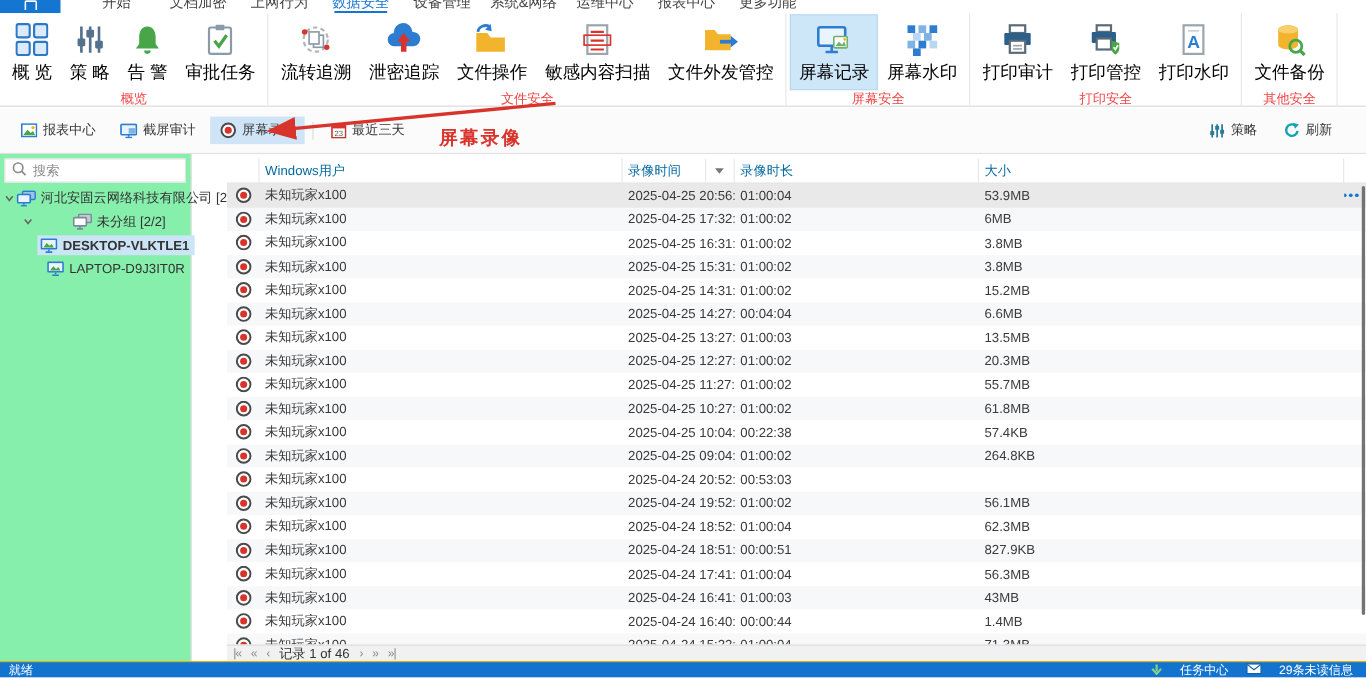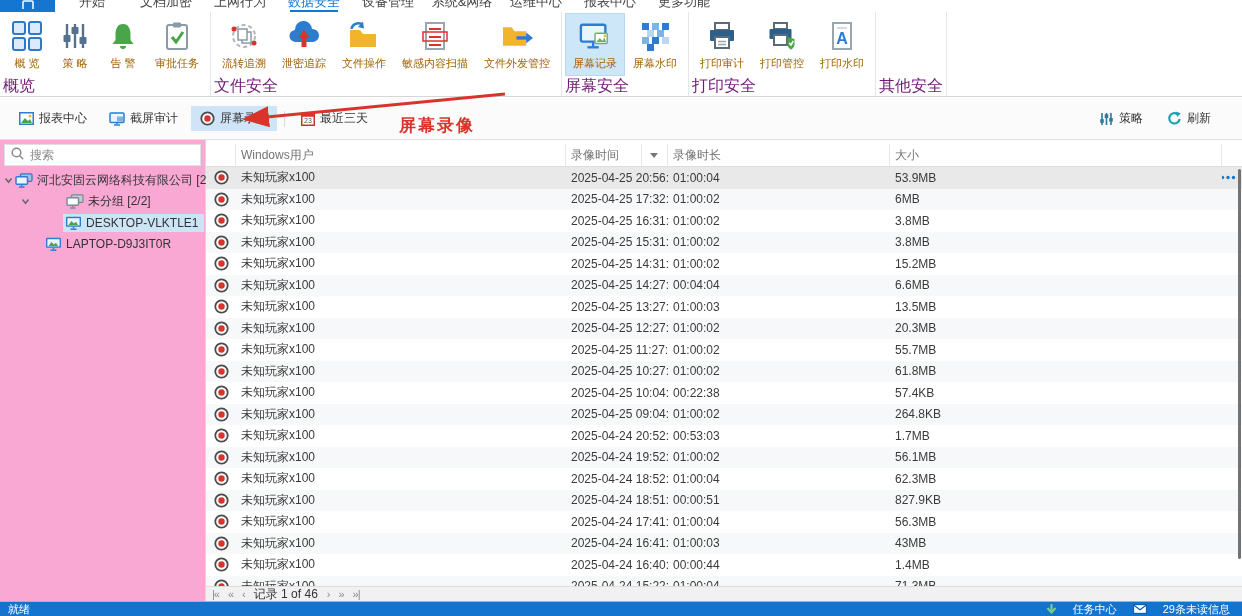--- a/index.html
+++ b/index.html
@@ -2,63 +2,63 @@
 <html><head>
 <meta charset="utf-8">
 <style>
 *{box-sizing:border-box;margin:0;padding:0}
 html,body{overflow:hidden}
 body{width:1242px;height:616px;position:relative;font-family:"Liberation Sans",sans-serif;font-size:12px;color:#333;background:#fff}
 
 
 .tabbar{position:absolute;top:0;left:0;right:0;height:12px;background:#fff}
 .appbtn{position:absolute;left:0;top:0;width:55px;height:12px;background:#1576d2;display:flex;align-items:flex-end;justify-content:center;overflow:hidden}
-.tabs{position:absolute;left:55px;top:0;height:12px;display:flex}
+.tabs{position:absolute;left:69px;top:0;height:12px;display:flex}
 .tab{position:relative;width:74px;height:12px;overflow:hidden;text-align:center;cursor:default}
 .tab span{position:absolute;top:-7px;left:0;right:0;font-size:13px;color:#444;white-space:nowrap}
 .tab.active span{color:#1576d2}
 .tab.active::after{content:"";position:absolute;left:13px;right:13px;bottom:0;height:2px;background:#1576d2}
 
 
 .ribbon{position:absolute;top:12px;left:0;right:0;height:85px;background:#fff;border-bottom:1px solid #d6d6d6;display:flex}
 .rgroup{display:flex;flex-direction:column;border-right:1px solid #e6e6e6;padding:0 3px}
 .ritems{flex:1;display:flex;align-items:flex-start;padding-top:1px}
 .ritem{display:flex;flex-direction:column;align-items:center;gap:4px;padding:6px 7px 4px 7px;min-width:46px;border:1px solid transparent}
 .ritem.sel{background:#cde6f8;border-color:#b7d9f2}
 .ric{width:32px;height:32px;display:flex;align-items:center;justify-content:center}
-.rlb{font-size:11px;color:#a16207;white-space:nowrap}
-.rglabel{height:18px;line-height:16px;text-align:left;color:#701a75;font-size:16px}
+.rlb{font-size:16px;color:#000000;white-space:nowrap}
+.rglabel{height:18px;line-height:16px;text-align:center;color:#ef4444;font-size:12px}
 
 
 .subbar{position:absolute;top:98px;left:0;right:0;height:42px;background:#fbfbfb;border-bottom:1px solid #e0e0e0;display:flex;align-items:center;padding:0 10px;gap:4px}
 .tbtn{display:flex;align-items:center;gap:5px;padding:4px 9px;color:#333;white-space:nowrap;cursor:default}
 .tbtn.sel{background:#cfe5f7}
 .tic{display:inline-flex;align-items:center}
 .vsep{width:1px;height:16px;background:#d9d9d9;margin:0 3px}
 .subbar-right{margin-left:auto;display:flex;gap:6px;padding-right:12px}
 .annotation{position:absolute;left:399px;top:114px;color:#d9342b;font-size:17px;font-weight:bold;letter-spacing:2px;z-index:40}
 .arrow-overlay{position:absolute;left:0;top:0;width:1242px;height:616px;pointer-events:none;z-index:39}
 
 
 .main{position:absolute;top:140px;left:0;right:0;bottom:15px;background:#fff}
-.sidepanel{position:absolute;top:0;left:0;width:206px;bottom:0;border-right:1px solid #d9d9d9;background:#f9a8d4}
+.sidepanel{position:absolute;top:0;left:0;width:174px;bottom:0;border-right:1px solid #d9d9d9;background:#86efac}
 .searchbox{margin:4px 4px 4px 4px;height:22px;border:1px solid #e0e0e0;display:flex;align-items:center;padding:0 6px;gap:6px;background:#fff}
 .searchbox input{border:none;outline:none;flex:1;font-size:12px;color:#333;background:transparent;min-width:0}
 .searchbox input::placeholder{color:#8a8a8a}
 .tree{margin-top:2px}
 .titem{height:21px;display:flex;align-items:center;white-space:nowrap;cursor:default}
 .tarrow{width:13px;display:inline-flex;justify-content:center}
 .tarrow-sp{width:13px;display:inline-block}
 .tlabelwrap{display:inline-flex;align-items:center;gap:4px;padding:2px 5px 2px 2px}
 .tlabelwrap.sel{background:#cce5f6}
 
 
 .tablewrap{position:absolute;left:206px;right:0;top:0;bottom:0;overflow:hidden}
 .thead,.trow{display:grid;grid-template-columns:30px 330px 102px 222px 332px 1fr}
-.thead{margin-top:4px;height:23px;border-bottom:1px solid #dcdcdc;color:#737373}
+.thead{margin-top:4px;height:23px;border-bottom:1px solid #dcdcdc;color:#0369a1}
 .hc{height:100%;display:flex;align-items:center;padding:0 5px;border-right:1px solid #e6e6e6;overflow:hidden}
 .hc.last{border-right:none}
 .sortbtn{margin-left:auto;height:100%;display:flex;align-items:center;padding:0 4px 0 8px;border-left:1px solid #e6e6e6}
 .sortbtn::after{content:"";border-left:4px solid transparent;border-right:4px solid transparent;border-top:5px solid #777}
 .tbody{position:absolute;top:27px;left:0;right:0;bottom:15px;overflow:hidden}
 .trow{height:21.5px;align-items:center}
 .trow.alt{background:#f7f8f9}
 .trow.sel{background:#e9e9e9}
 .tc{padding:0 5px;white-space:nowrap;overflow:hidden;color:#3a3a3a}
 .tc.icon{display:flex;justify-content:center;padding:0}
@@ -290,20 +290,31 @@
               <text x="15" y="23" font-size="16" font-weight="bold" fill="#2c7cd1" text-anchor="middle" font-family="sans-serif">A</text>
             </svg>
           </span>
           <span class="rlb">打印水印</span>
         </div>
       </div>
       <div class="rglabel">打印安全</div>
     </div>
     <div class="rgroup">
       <div class="ritems">
+        <div class="ritem">
+          <span class="ric">
+            <svg width="30" height="30" viewBox="0 0 30 30">
+              <path d="M5 6 C5 3.5 10 2 14 2 C18 2 23 3.5 23 6 L23 20 C23 22.5 18 24 14 24 C10 24 5 22.5 5 20 Z" fill="#f2b42d"></path>
+              <ellipse cx="14" cy="6" rx="9" ry="3.5" fill="#f8cf6a"></ellipse>
+              <circle cx="21" cy="21" r="5.5" fill="none" stroke="#48a648" stroke-width="2.5"></circle>
+              <line x1="25" y1="25" x2="29" y2="29" stroke="#48a648" stroke-width="3"></line>
+            </svg>
+          </span>
+          <span class="rlb">文件备份</span>
+        </div>
       </div>
       <div class="rglabel">其他安全</div>
     </div>
   </div>
 
 <div class="subbar">
   <div id="tbleft" style="display:flex;align-items:center;gap:4px">
       <div class="tbtn">
         <span class="tic">
           <svg width="15" height="13" viewBox="0 0 15 13">
@@ -420,21 +431,21 @@
               <svg width="18" height="15" viewBox="0 0 18 15">
                 <rect x="5.5" y="0.8" width="11.5" height="7.5" rx="1" fill="#c3ccd3" stroke="#7a8a96" stroke-width="1.3"></rect>
                 <rect x="1" y="3.8" width="11.5" height="7.5" rx="1" fill="#fff" stroke="#7a8a96" stroke-width="1.5"></rect>
                 <line x1="6.7" y1="11.5" x2="6.7" y2="13.2" stroke="#7a8a96" stroke-width="1.5"></line>
                 <line x1="4" y1="14" x2="9.5" y2="14" stroke="#7a8a96" stroke-width="1.5"></line>
               </svg>
             </span>
             <span>未分组  [2/2]</span>
           </span>
         </div>
-        <div class="titem" style="padding-left: 50px;">
+        <div class="titem" style="padding-left: 34px; font-weight: bold;">
           <span class="tarrow-sp"></span>
           <span class="tlabelwrap sel">
             <span class="tic">
               <svg width="17" height="14" viewBox="0 0 17 14">
                 <rect x="1" y="0.8" width="15" height="10" rx="1" fill="#2c7cd1"></rect>
                 <rect x="2.4" y="2.2" width="12.2" height="7.2" fill="#eaf4fd"></rect>
                 <path d="M3.5 9 L6.5 5 L9 7.5 L11 5.8 L13 9 Z" fill="#48a648"></path>
                 <line x1="8.5" y1="10.8" x2="8.5" y2="12.4" stroke="#2c7cd1" stroke-width="1.5"></line>
                 <line x1="5.5" y1="13.2" x2="11.5" y2="13.2" stroke="#2c7cd1" stroke-width="1.5"></line>
               </svg>
@@ -672,21 +683,20 @@
             <span class="tic">
               <svg width="15" height="15" viewBox="0 0 15 15">
                 <circle cx="7.5" cy="7.5" r="6.2" fill="#fff" stroke="#4a4a4a" stroke-width="1.8"></circle>
                 <circle cx="7.5" cy="7.5" r="3.2" fill="#d9342b"></circle>
               </svg>
             </span>
           </div>
           <div class="tc">未知玩家x100</div>
           <div class="tc">2025-04-24 20:52:26</div>
           <div class="tc">00:53:03</div>
-          <div class="tc">1.7MB</div>
           <div class="tc last"></div>
         </div>
         <div class="trow alt">
           <div class="tc icon">
             <span class="tic">
               <svg width="15" height="15" viewBox="0 0 15 15">
                 <circle cx="7.5" cy="7.5" r="6.2" fill="#fff" stroke="#4a4a4a" stroke-width="1.8"></circle>
                 <circle cx="7.5" cy="7.5" r="3.2" fill="#d9342b"></circle>
               </svg>
             </span>

